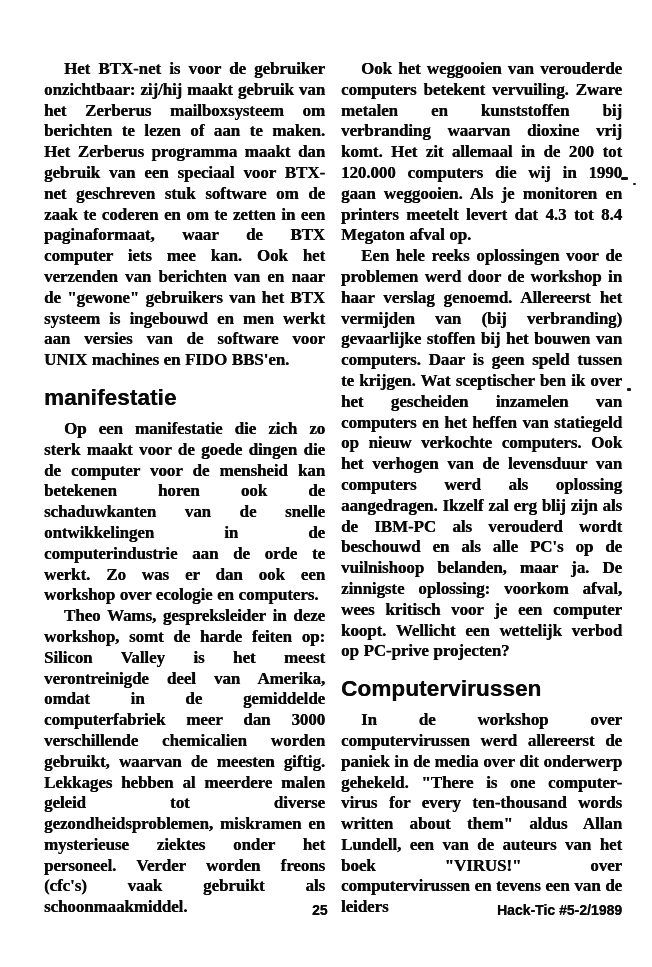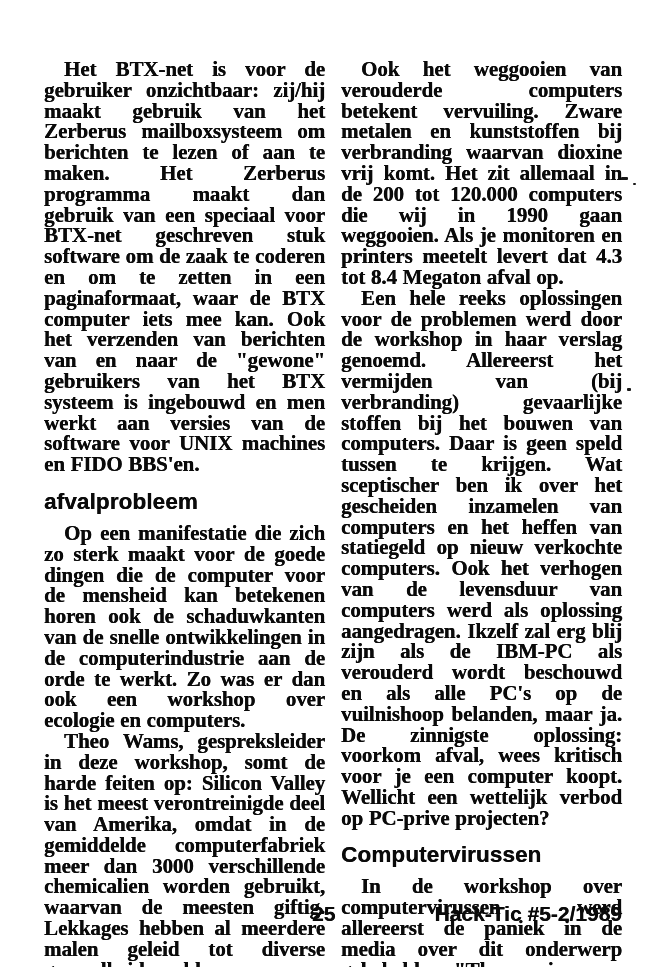--- a/index.html
+++ b/index.html
@@ -26,21 +26,21 @@
   .col {
     width: 281px;
   }
   .col.right {
     width: 281px;
   }
   p.body {
     margin: 0;
     font-family: "Liberation Serif", serif;
     font-weight: 700;
-    font-size: 21px;
+    font-size: 17px;
     line-height: 20.8px;
     color: #0a0a0a;
     text-align: justify;
     text-indent: 20px;
     letter-spacing: -0.1px;
     word-spacing: 0.5px;
     text-shadow: 0.3px 0 0 #0a0a0a;
   }
   h2.section {
     margin: 15px 0 9px 0;
@@ -53,21 +53,21 @@
     text-shadow: 0.3px 0 0 #0a0a0a;
   }
   .footer {
     position: absolute;
     left: 44px;
     top: 902px;
     width: 578px;
     height: 24px;
     font-family: "Liberation Sans", sans-serif;
     font-weight: 700;
-    font-size: 21px;
+    font-size: 14px;
     color: #0a0a0a;
     text-shadow: 0.3px 0 0 #0a0a0a;
   }
   .pagenum {
     position: absolute;
     left: 268px;
     top: 0;
   }
   .pub {
     position: absolute;
@@ -86,21 +86,21 @@
 </style>
 </head>
 <body>
 
 <div class="page">
 
   <div class="columns">
 
     <div class="col left">
       <p class="body">Het BTX-net is voor de gebruiker onzichtbaar: zij/hij maakt gebruik van het Zerberus mailboxsysteem om berichten te lezen of aan te maken. Het Zerberus programma maakt dan gebruik van een speciaal voor BTX-net geschreven stuk software om de zaak te coderen en om te zetten in een paginaformaat, waar de BTX computer iets mee kan. Ook het verzenden van berichten van en naar de "gewone" gebruikers van het BTX systeem is ingebouwd en men werkt aan versies van de software voor UNIX machines en FIDO BBS'en.</p>
-      <h2 class="section">afvalprobleem</h2>
+      <h2 class="section">manifestatie</h2>
       <p class="body">Op een manifestatie die zich zo sterk maakt voor de goede dingen die de computer voor de mensheid kan betekenen horen ook de schaduwkanten van de snelle ontwikkelingen in de computerindustrie aan de orde te werkt. Zo was er dan ook een workshop over ecologie en computers.</p>
       <p class="body">Theo Wams, gespreksleider in deze workshop, somt de harde feiten op: Silicon Valley is het meest verontreinigde deel van Amerika, omdat in de gemiddelde computerfabriek meer dan 3000 verschillende chemicalien worden gebruikt, waarvan de meesten giftig. Lekkages hebben al meerdere malen geleid tot diverse gezondheidsproblemen, miskramen en mysterieuse ziektes onder het personeel. Verder worden freons (cfc's) vaak gebruikt als schoonmaakmiddel.</p>
     </div>
 
     <div class="col right">
       <p class="body">Ook het weggooien van verouderde computers betekent vervuiling. Zware metalen en kunststoffen bij verbranding waarvan dioxine vrij komt. Het zit allemaal in de 200 tot 120.000 computers die wij in 1990 gaan weggooien. Als je monitoren en printers meetelt levert dat 4.3 tot 8.4 Megaton afval op.</p>
       <p class="body">Een hele reeks oplossingen voor de problemen werd door de workshop in haar verslag genoemd. Allereerst het vermijden van (bij verbranding) gevaarlijke stoffen bij het bouwen van computers. Daar is geen speld tussen te krijgen. Wat sceptischer ben ik over het gescheiden inzamelen van computers en het heffen van statiegeld op nieuw verkochte computers. Ook het verhogen van de levensduur van computers werd als oplossing aangedragen. Ikzelf zal erg blij zijn als de IBM-PC als verouderd wordt beschouwd en als alle PC's op de vuilnishoop belanden, maar ja. De zinnigste oplossing: voorkom afval, wees kritisch voor je een computer koopt. Wellicht een wettelijk verbod op PC-prive projecten?</p>
       <h2 class="section">Computervirussen</h2>
       <p class="body">In de workshop over computervirussen werd allereerst de paniek in de media over dit onderwerp gehekeld. "There is one computer-virus for every ten-thousand words written about them" aldus Allan Lundell, een van de auteurs van het boek "VIRUS!" over computervirussen en tevens een van de leiders</p>
     </div>

